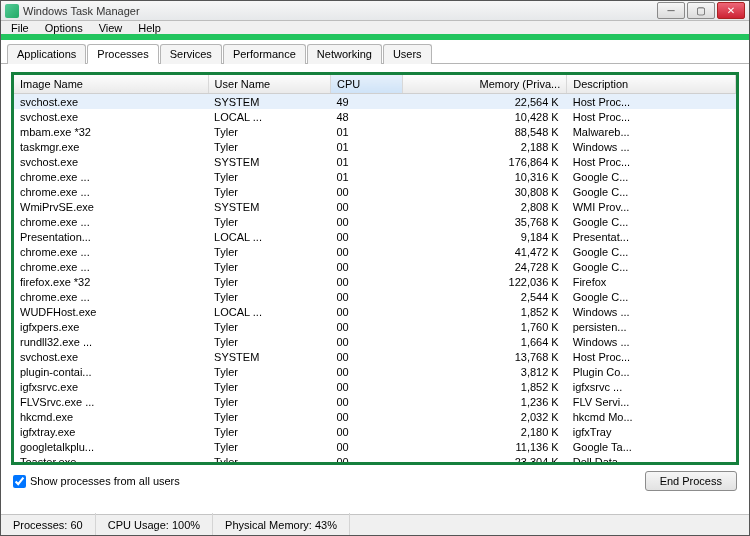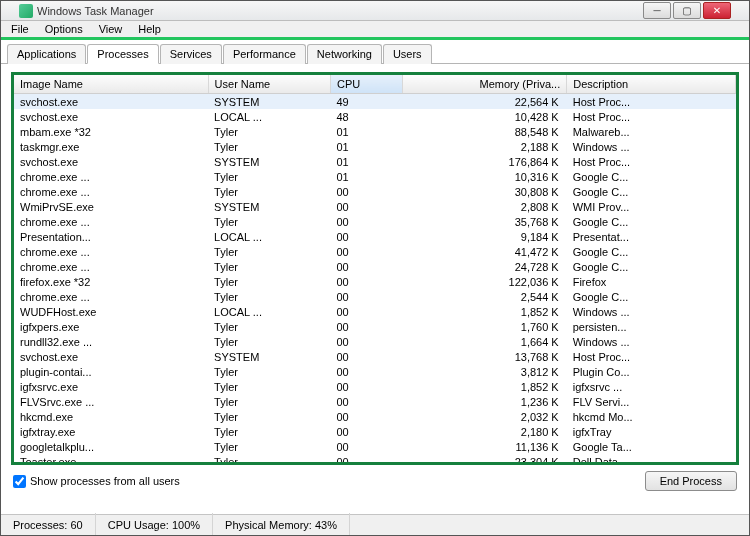--- a/index.html
+++ b/index.html
@@ -1,25 +1,25 @@
 <!DOCTYPE html>
 <html><head>
 <meta charset="utf-8">
 <style>
 * { box-sizing: border-box; margin: 0; padding: 0; font-family: "Segoe UI", Tahoma, sans-serif; font-size: 11px; }
 body { background: #fff; width: 750px; height: 536px; overflow: hidden; border: 1px solid #555; position: relative; }
 
-.titlebar { height: 20px; background: linear-gradient(to bottom, #f7f7f7, #e6e8ea); display: flex; align-items: center; padding: 0 18px; border-bottom: 1px solid #bcbcbc; }
+.titlebar { height: 20px; background: linear-gradient(to bottom, #f7f7f7, #e6e8ea); display: flex; align-items: center; padding: 0 4px; border-bottom: 1px solid #bcbcbc; }
 .titlebar-icon { width: 14px; height: 14px; background: linear-gradient(135deg,#5c9,#2a6); margin-right: 4px; border-radius: 2px; }
 .titlebar-text { flex: 1; color: #333; }
 .win-btns { display: flex; gap: 0; }
 .win-btn { width: 28px; height: 17px; display: flex; align-items: center; justify-content: center; font-size: 10px; color: #333; border: 1px solid #8a8a8a; border-radius: 2px; margin-left: 2px; background: linear-gradient(#f6f6f6,#dcdcdc); cursor: pointer; }
 .win-btn.close { background: linear-gradient(#e67,#c23); color: #fff; border-color: #a22; }
 
-.menubar { height: 19px; background: #f0f0f0; display: flex; align-items: center; padding: 0 2px; border-bottom: 3px solid #22c55e; }
+.menubar { height: 19px; background: #f0f0f0; display: flex; align-items: center; padding: 0 2px; border-bottom: 6px solid #22c55e; }
 .menu-item { padding: 2px 8px; cursor: pointer; }
 
 .tabs-row { display: flex; padding: 3px 6px 0 6px; background: #fff; border-bottom: 1px solid #b5b5b5; }
 .tab { padding: 3px 9px; border: 1px solid #b5b5b5; border-bottom: none; margin-right: 1px; background: #f4f4f4; border-radius: 3px 3px 0 0; cursor: pointer; position: relative; top: 1px; }
 .tab.active { background: #fff; border-bottom: 1px solid #fff; z-index: 2; }
 
 .content { padding: 8px 10px; height: 435px; display: flex; flex-direction: column; }
 .table-wrap { flex: 1; border: 3px solid #15803d; overflow-y: scroll; background: #fff; position: relative; }
 table { width: 100%; border-collapse: collapse; table-layout: fixed; }
 th { text-align: left; font-weight: normal; background: linear-gradient(#fdfdfd,#eaeaea); border-right: 1px solid #d8d8d8; border-bottom: 1px solid #cfcfcf; padding: 3px 6px; position: sticky; top: 0; cursor: pointer; white-space: nowrap; overflow: hidden; }

